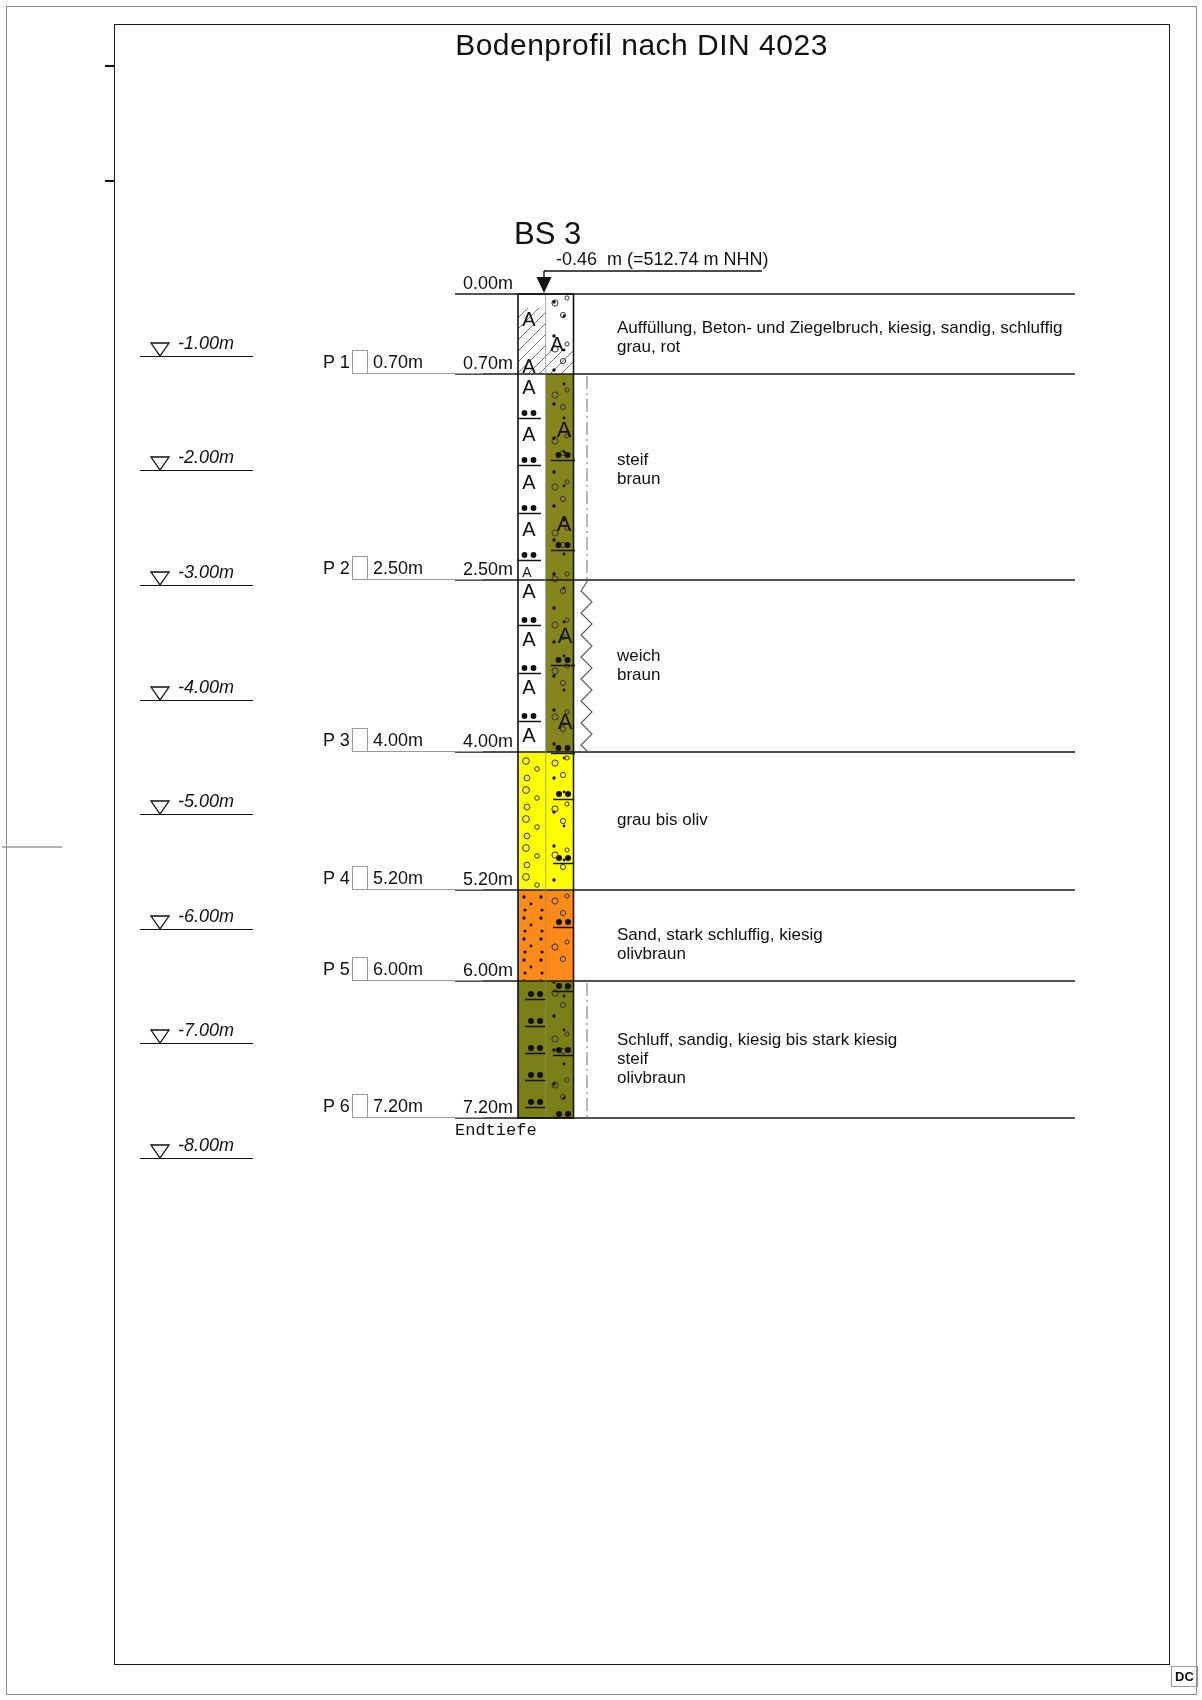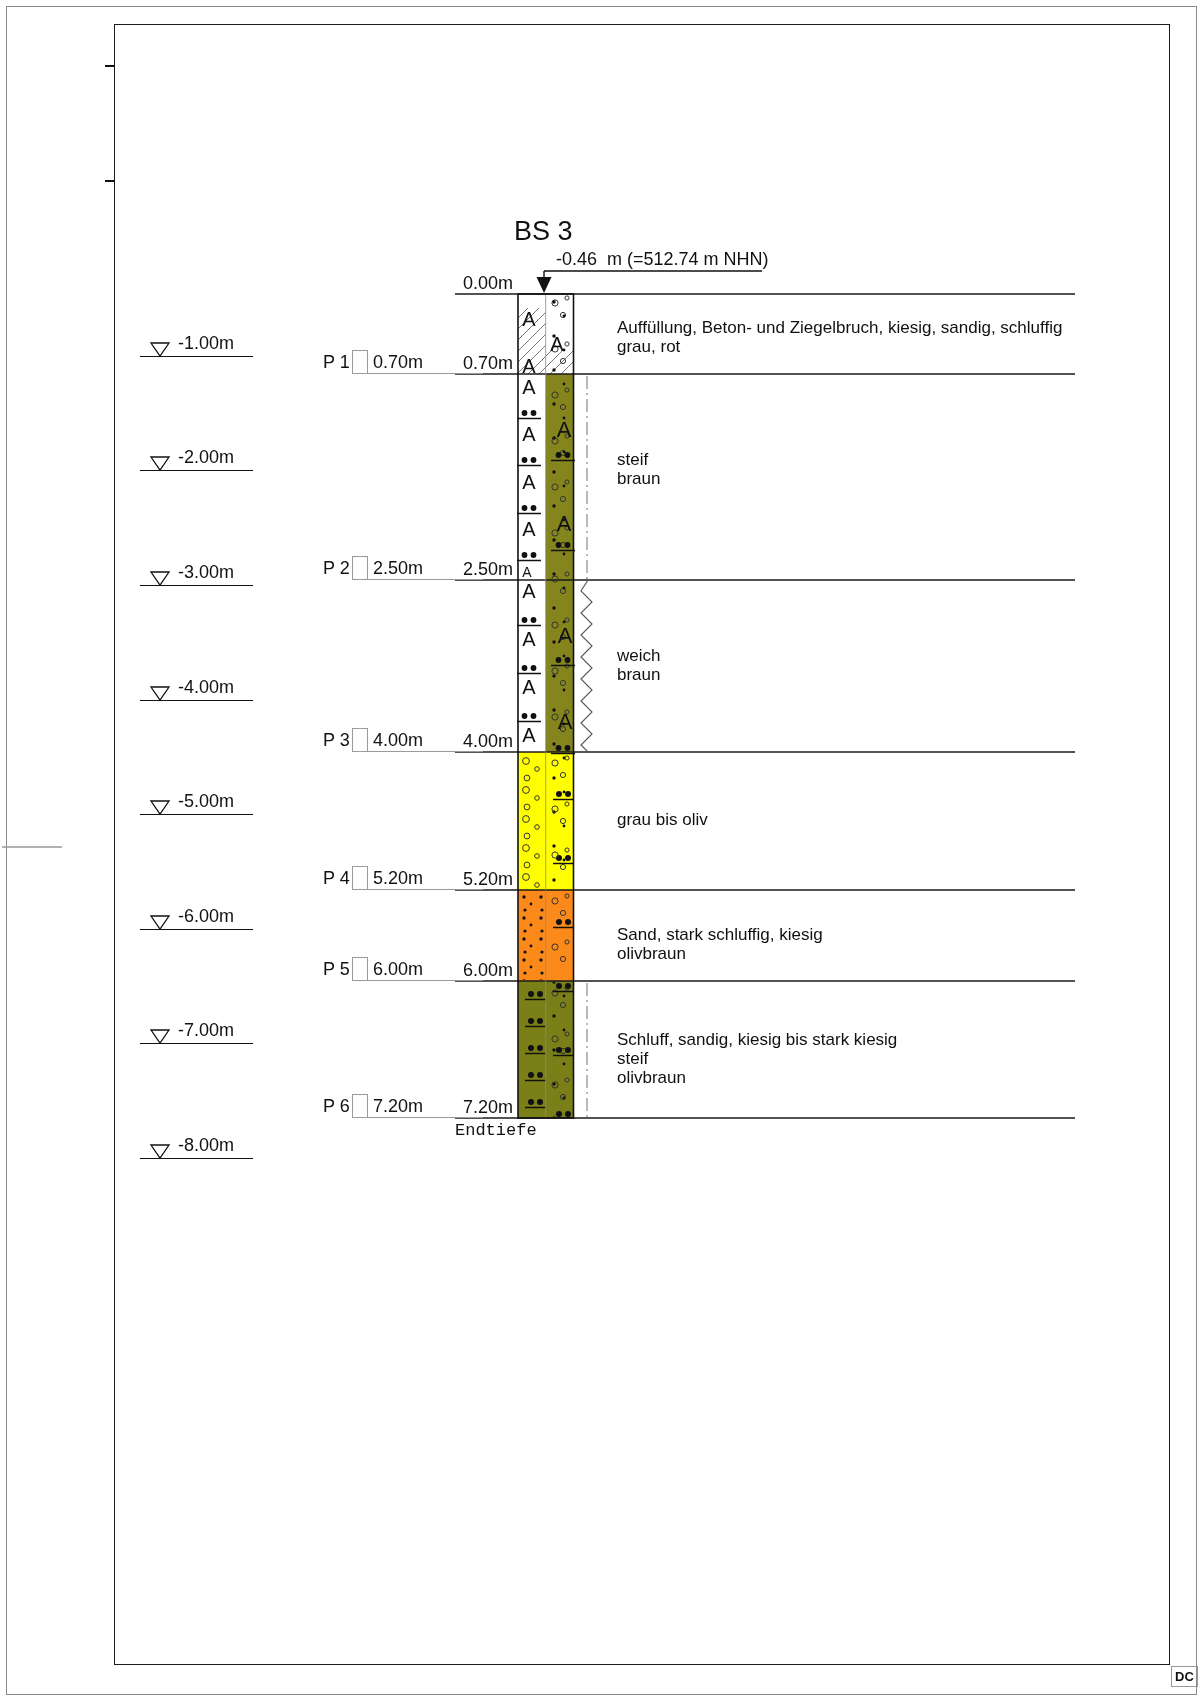--- a/index.html
+++ b/index.html
@@ -2,34 +2,34 @@
 <html><head>
 <meta charset="utf-8">
 <style>
   html,body{margin:0;padding:0;background:#ddd;}
   .page{position:relative;width:1202px;height:1700px;background:#fff;
         font-family:"Liberation Sans",sans-serif;color:#111;overflow:hidden;margin:0 auto;}
   .abs{position:absolute;}
   .outer-border{left:6px;top:6px;width:1189px;height:1687px;border:1px solid #8a8a8a;}
   .inner-frame{left:114px;top:24px;width:1054px;height:1639px;border:1.5px solid #1a1a1a;}
   .title{left:115px;top:28px;width:1053px;text-align:center;font-size:30px;letter-spacing:.5px;}
-  .bs-label{left:514px;top:216px;font-size:27px;}
+  .bs-label{left:514px;top:216px;font-size:31px;}
   .elev-label{left:556px;top:249px;font-size:18px;white-space:pre;}
   .dlabel{width:100px;text-align:right;font-size:18px;left:413px;}
   .endtiefe{left:455px;top:1121px;font-size:17px;font-family:Liberation Mono, monospace;}
   .sample{left:323px;width:175px;height:26px;}
   .sample .p-name{position:absolute;left:0;top:4px;font-size:18px;}
   .sample .sample-box{position:absolute;left:29px;top:2px;width:14px;height:22px;
                       background:#fff;border:1px solid #9a9a9a;}
   .sample .sample-depth{position:absolute;left:50px;top:4px;font-size:18px;}
   .sample .sample-line{position:absolute;left:29px;top:25px;width:131px;border-top:1.2px solid #9a9a9a;}
   .desc{left:617px;width:480px;font-size:17px;line-height:19px;}
   .emark{left:140px;width:118px;height:23px;}
   .emark svg{position:absolute;left:0;top:0;}
-  .emark .emark-text{position:absolute;left:38px;top:-2px;font-size:18px;}
+  .emark .emark-text{position:absolute;left:38px;top:-2px;font-size:18px;font-style:italic;}
   .dc-box{left:1171px;top:1666px;width:25px;height:19px;border:1px solid #999;
           font-size:13px;text-align:center;line-height:19px;font-weight:bold;}
   svg.main{left:0;top:0;}
   text.sym{font-family:"Liberation Sans",sans-serif;}
 </style>
 </head>
 <body>
 
 <div class="page">
 
@@ -209,20 +209,21 @@
       <line x1="587" y1="983" x2="587" y2="1117"></line>
     </g>
 
     <g>
       <line x1="544" y1="271" x2="762" y2="271" stroke="#111" stroke-width="1.4"></line>
       <line x1="544" y1="271" x2="544" y2="279" stroke="#111" stroke-width="1.4"></line>
       <polygon points="536.5,277 551.5,277 544,293" fill="#111"></polygon>
     </g>
   </svg>
 
+  <div class="abs title">Bodenprofil nach DIN 4023</div>
   <div class="abs bs-label">BS 3</div>
   <div class="abs elev-label">-0.46  m (=512.74 m NHN)</div>
 
   <div class="abs dlabel" style="top:273px">0.00m</div>
   <div class="abs dlabel" style="top:353px">0.70m</div>
   <div class="abs dlabel" style="top:559px">2.50m</div>
   <div class="abs dlabel" style="top:731px">4.00m</div>
   <div class="abs dlabel" style="top:869px">5.20m</div>
   <div class="abs dlabel" style="top:960px">6.00m</div>
   <div class="abs dlabel" style="top:1097px">7.20m</div>

